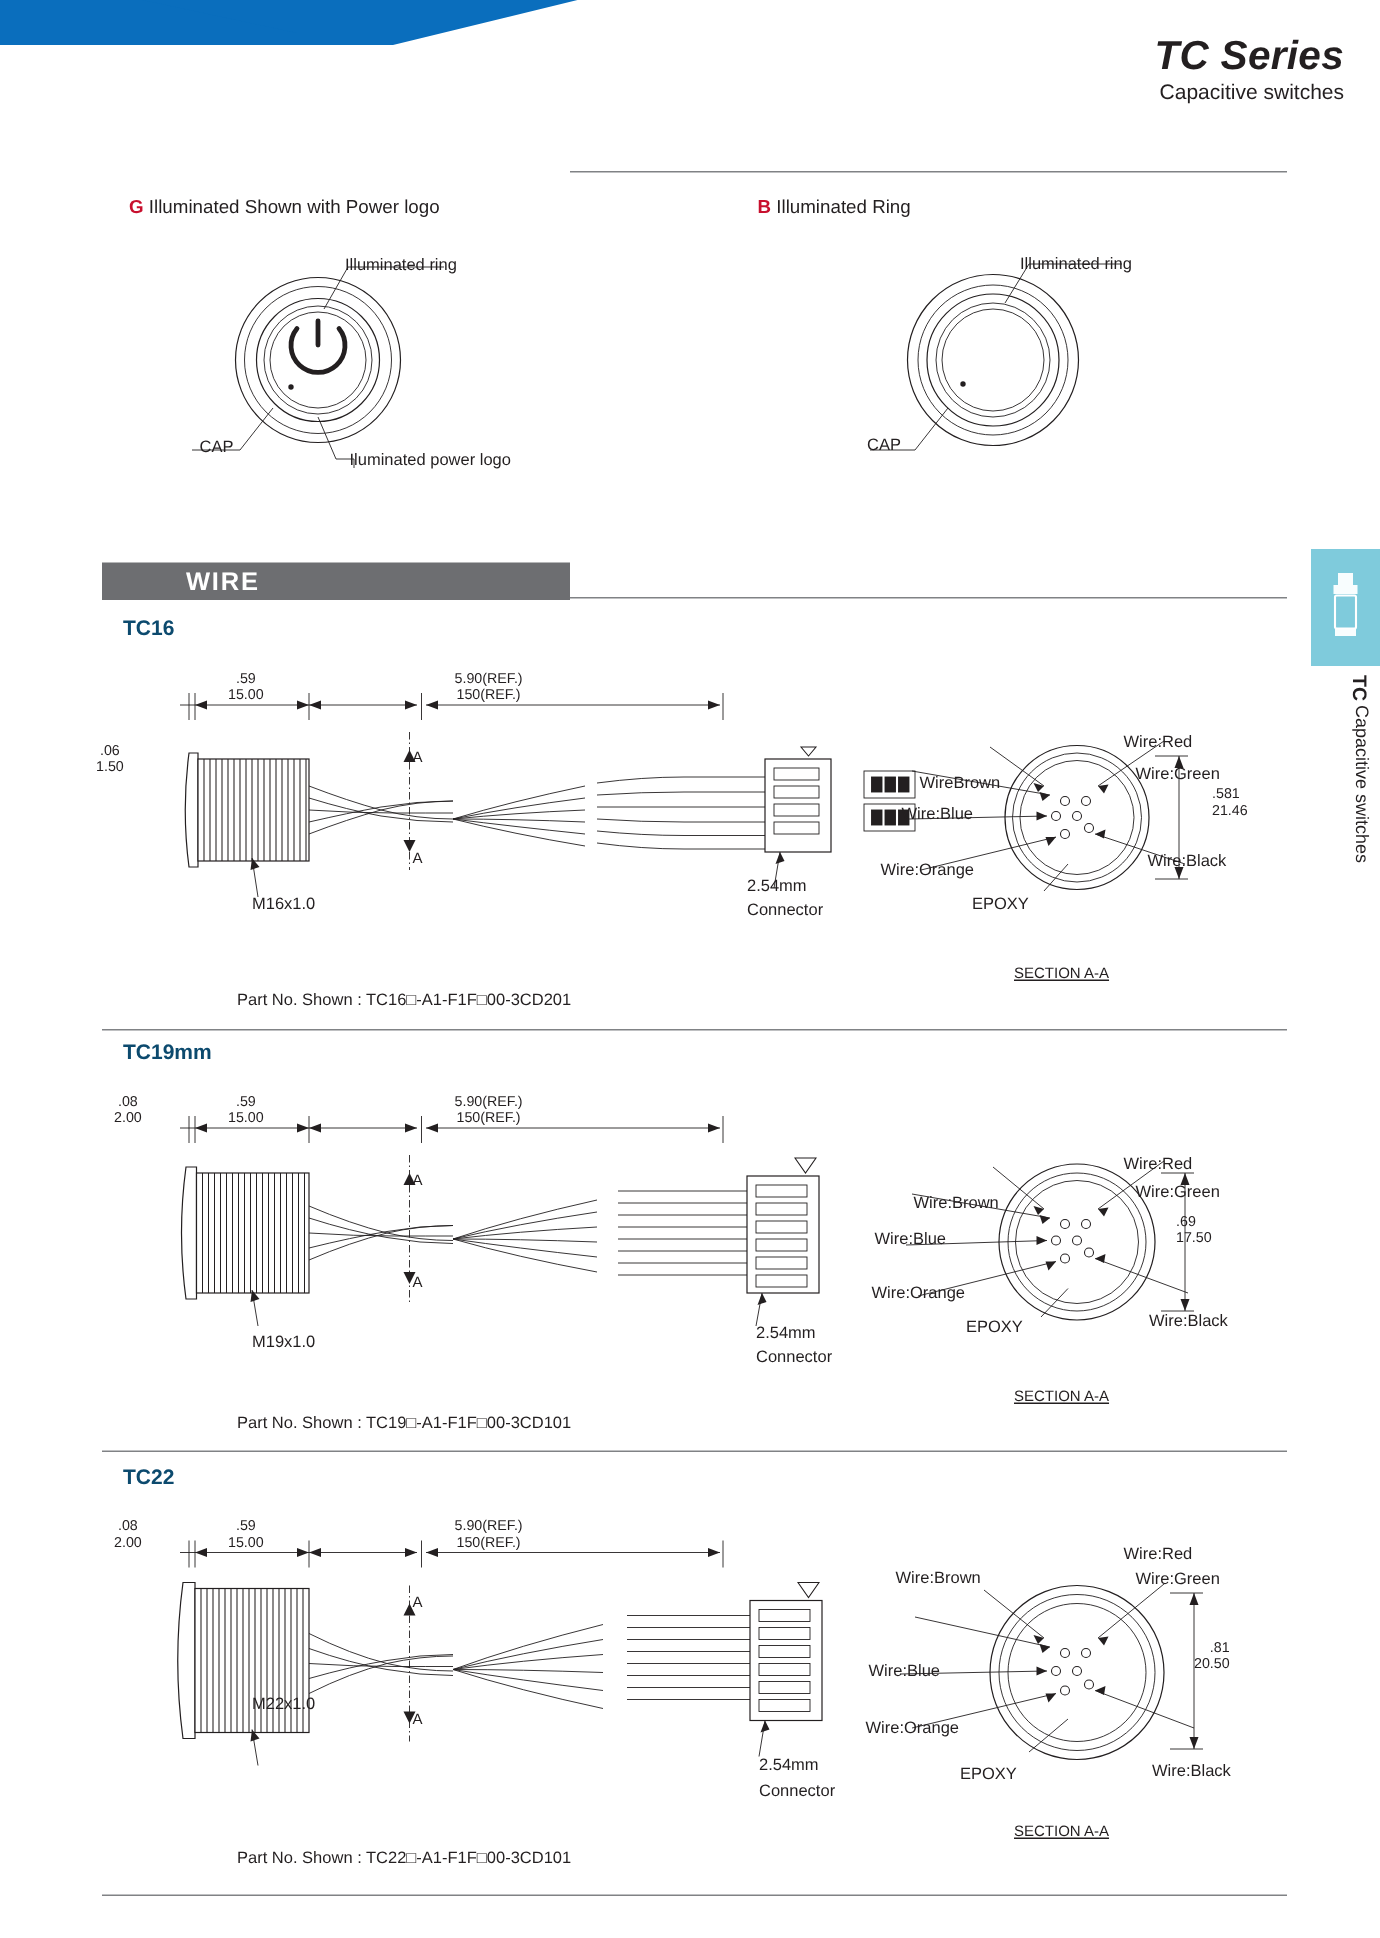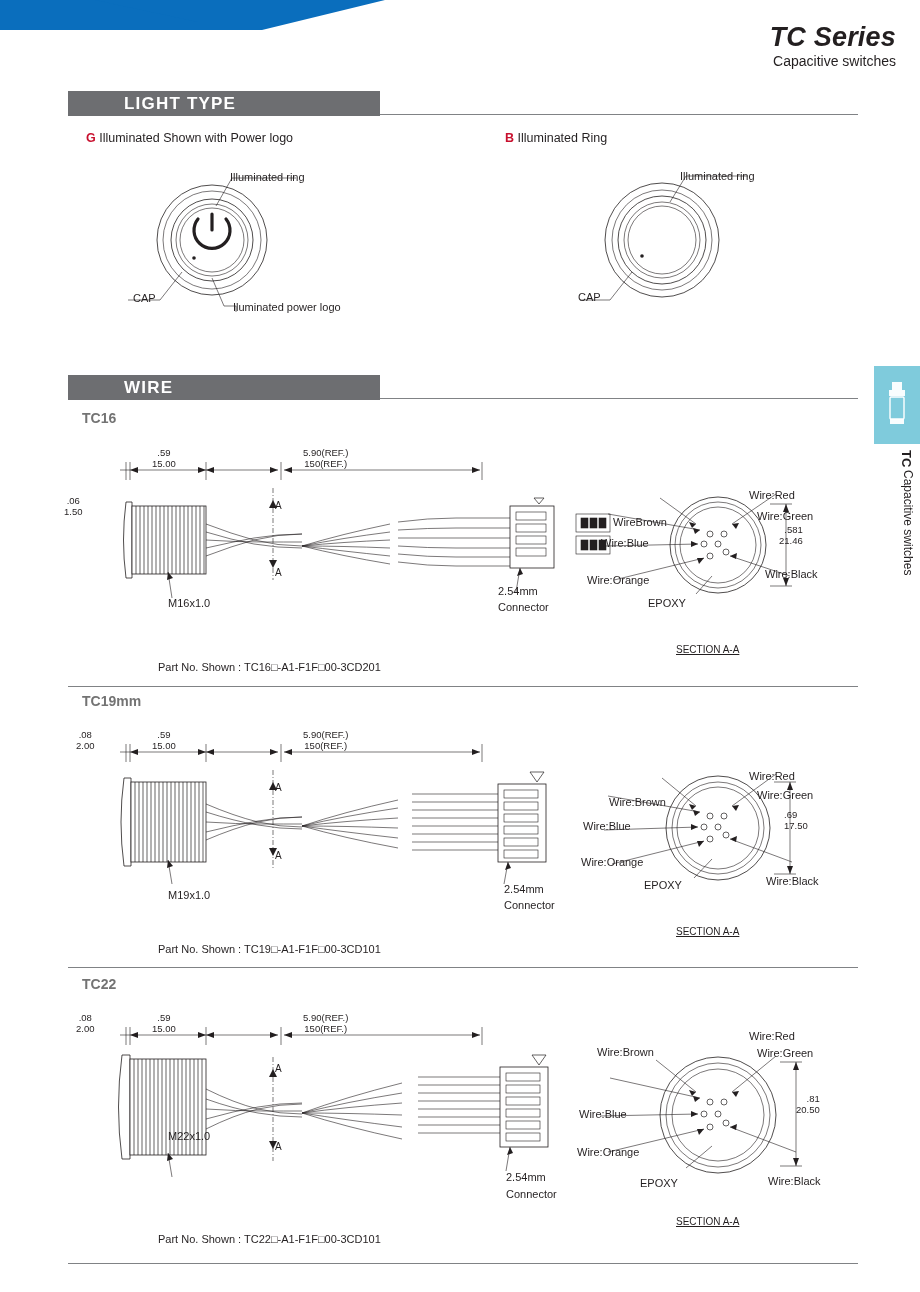--- a/index.html
+++ b/index.html
@@ -19,21 +19,21 @@
   
   .secbar{position:absolute;height:25px;width:312px;background:#6d6e71;}
   .secbar .lbl{position:absolute;left:56px;top:3px;color:#fff;font-size:17px;font-weight:bold;letter-spacing:1.2px;}
   .secrule{position:absolute;height:1px;background:#808285;}
 
   
   .txt{position:absolute;font-size:11px;color:#231f20;white-space:nowrap;}
   .txt.sm{font-size:10px;}
   .lt-title{position:absolute;font-size:12.5px;color:#231f20;white-space:nowrap;}
   .lt-title .code{color:#c8102e;font-weight:bold;}
-  .model{position:absolute;font-size:14px;font-weight:bold;color:#737373;}
+  .model{position:absolute;font-size:14px;font-weight:bold;color:#0c4a6e;}
   .partno{position:absolute;font-size:11px;color:#231f20;white-space:nowrap;}
   .sect{position:absolute;font-size:10px;color:#231f20;white-space:nowrap;text-decoration:underline;}
   .dim{position:absolute;font-size:9.5px;color:#231f20;text-align:center;line-height:1.15;white-space:nowrap;}
 
   
   .sidetab{position:absolute;right:0;top:366px;width:46px;height:78px;background:#7fcbdc;}
   .sidetab svg{position:absolute;left:12px;top:14px;}
   .side-v{position:absolute;right:6px;top:450px;writing-mode:vertical-rl;font-size:13px;font-weight:bold;color:#231f20;}
   .side-v2{position:absolute;right:5px;top:470px;writing-mode:vertical-rl;font-size:12px;color:#231f20;}
 
@@ -56,23 +56,20 @@
       <polygon points="0,22 200,22 300,0 920,0 920,0 0,0" fill="#0a6ebd" opacity="0"></polygon>
       <polygon points="95,0 385,0 262,30 0,30 0,22 198,22" fill="#0a6ebd"></polygon>
     </svg>
   </div>
 
   <div class="brand">
     <div class="t1">TC Series</div>
     <div class="t2">Capacitive switches</div>
   </div>
 
-  <div class="secbar" style="left:68px;top:91px;">
-    <span class="lbl">LIGHT TYPE</span>
-  </div>
   <div class="secrule" style="left:380px;top:114px;width:478px;"></div>
 
   <div class="lt-title" style="left:86px;top:131px;">
     <span class="code">G</span>
     <span>Illuminated Shown with Power logo</span>
   </div>
 
   <svg style="position:absolute;left:120px;top:160px;" width="280" height="160">
     <circle cx="92" cy="80" r="55" class="ln fillw" stroke-width="1"></circle>
     <circle cx="92" cy="80" r="49" class="ln-thin"></circle>
@@ -275,21 +272,21 @@
     <polygon points="186,106 183,98 189,98" fill="#231f20"></polygon>
   </svg>
 
   <div class="txt" style="left:749px;top:489px;">Wire:Red</div>
   <div class="txt" style="left:757px;top:510px;">Wire:Green</div>
   <div class="txt" style="left:613px;top:516px;">WireBrown</div>
   <div class="txt" style="left:601px;top:537px;">Wire:Blue</div>
   <div class="txt" style="left:587px;top:574px;">Wire:Orange</div>
   <div class="txt" style="left:765px;top:568px;">Wire:Black</div>
   <div class="txt" style="left:648px;top:597px;">EPOXY</div>
-  <div class="dim" style="left:779px;top:525px;text-align:right;">
+  <div class="dim" style="left:808px;top:525px;text-align:left;">
     <span>.581</span><br>
     <span>21.46</span>
   </div>
   <div class="sect" style="left:676px;top:644px;">SECTION A-A</div>
   <div class="partno" style="left:158px;top:661px;">Part No. Shown : TC16□-A1-F1F□00-3CD201</div>
 
   <div class="secrule" style="left:68px;top:686px;width:790px;"></div>
 
   <div class="model" style="left:82px;top:693px;">TC19mm</div>
 

